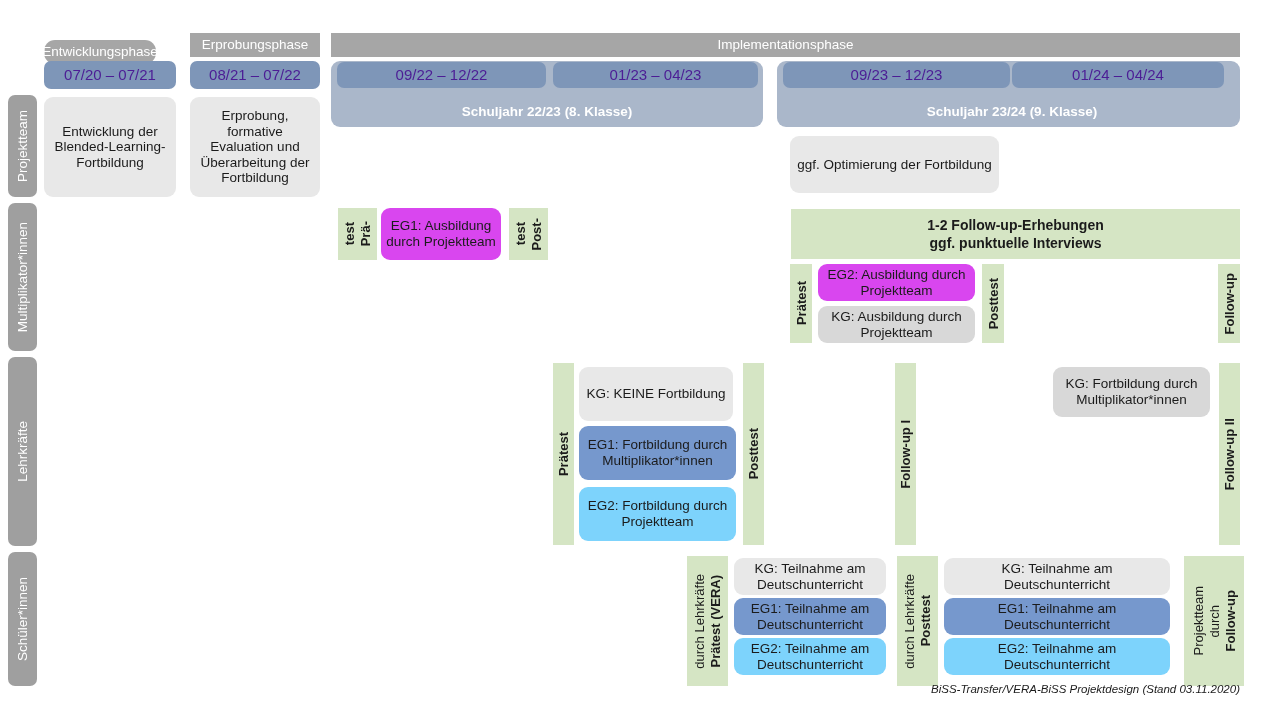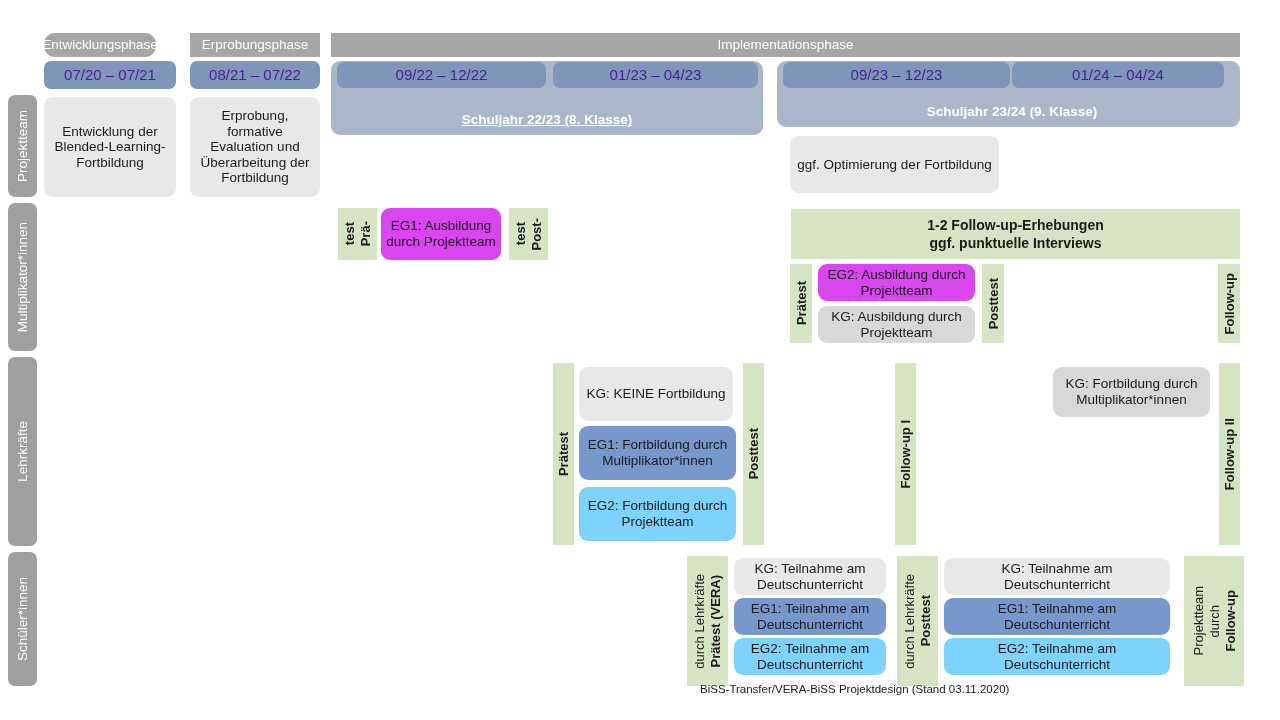--- a/index.html
+++ b/index.html
@@ -117,42 +117,43 @@
     align-items: center;
     justify-content: center;
     height: 100%;
     gap: 1px;
   }
   .green .vstack .vtext { display: block; }
   .green .sub { font-weight: normal; }
 
   
   .footnote {
+    font-style: italic;
     font-size: 11.5px;
     color: #1b1b1b;
-    text-align: left;
+    text-align: right;
     white-space: nowrap;
   }
 </style>
 </head>
 <body>
 
 <div id="canvas">
 
-  <div class="abs box phase-head" style="left:44px; top:33px; width:112px; height:24px;border-radius:11px;">Entwicklungsphase</div>
+  <div class="abs box phase-head" style="left:44px; top:40px; width:112px; height:24px;border-radius:11px;">Entwicklungsphase</div>
 
   <div class="abs box phase-head" style="left:190px; top:33px; width:130px; height:24px;">Erprobungsphase</div>
 
   <div class="abs box phase-head" style="left:331px; top:33px; width:909px; height:24px;">Implementationsphase</div>
 
   <div class="abs box date-chip" style="left:44px; top:61px; width:132px; height:28px;">07/20 – 07/21</div>
 
   <div class="abs box date-chip" style="left:190px; top:61px; width:130px; height:28px;">08/21 – 07/22</div>
 
-  <div class="abs box year-band" style="left:331px; top:61px; width:432px; height:74px;text-decoration:underline;">Schuljahr 22/23 (8. Klasse)</div>
+  <div class="abs box year-band" style="left:331px; top:61px; width:432px; height:66px;">Schuljahr 22/23 (8. Klasse)</div>
 
   <div class="abs box date-chip" style="left:337px; top:62px; width:209px; height:26px;">09/22 – 12/22</div>
 
   <div class="abs box date-chip" style="left:553px; top:62px; width:205px; height:26px;">01/23 – 04/23</div>
 
   <div class="abs box year-band" style="left:777px; top:61px; width:463px; height:66px;padding-left:7px;">Schuljahr 23/24 (9. Klasse)</div>
 
   <div class="abs box date-chip" style="left:783px; top:62px; width:227px; height:26px;">09/23 – 12/23</div>
 
   <div class="abs box date-chip" style="left:1012px; top:62px; width:212px; height:26px;">01/24 – 04/24</div>

